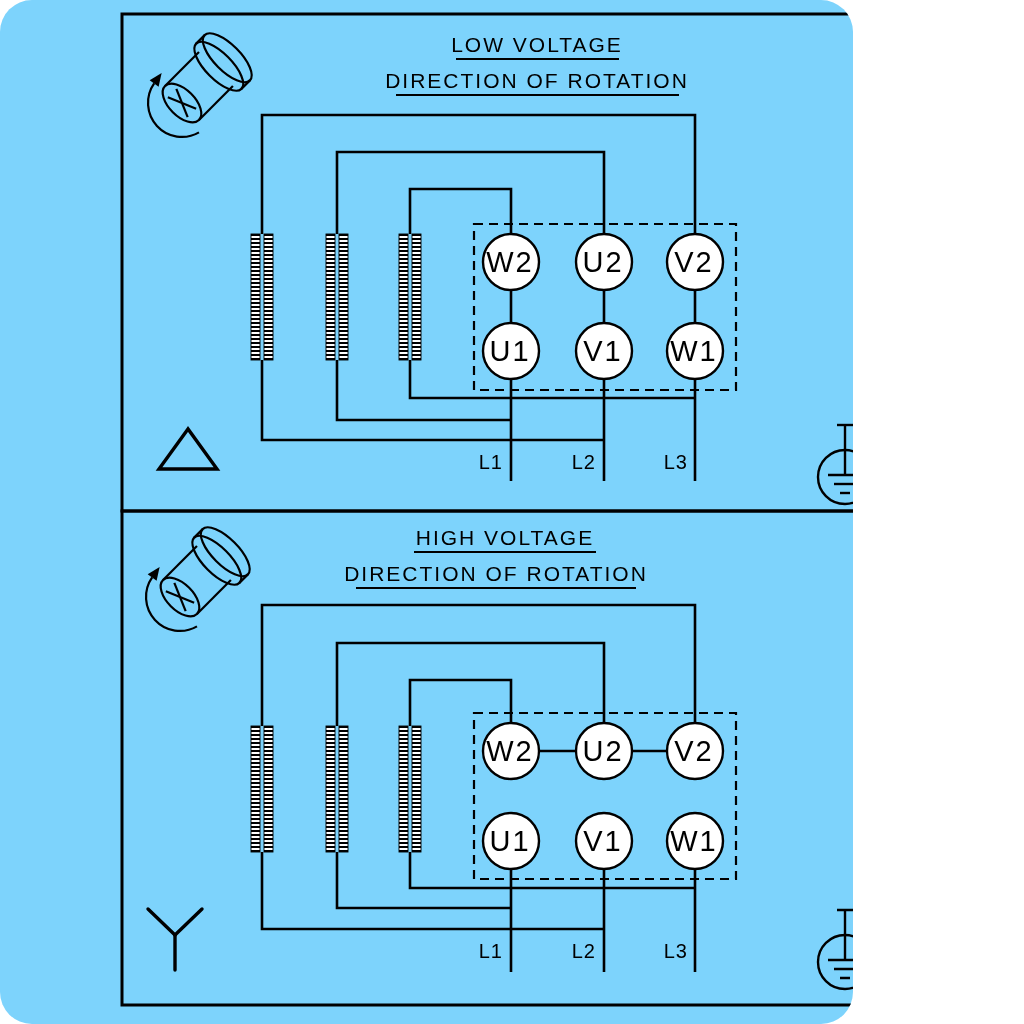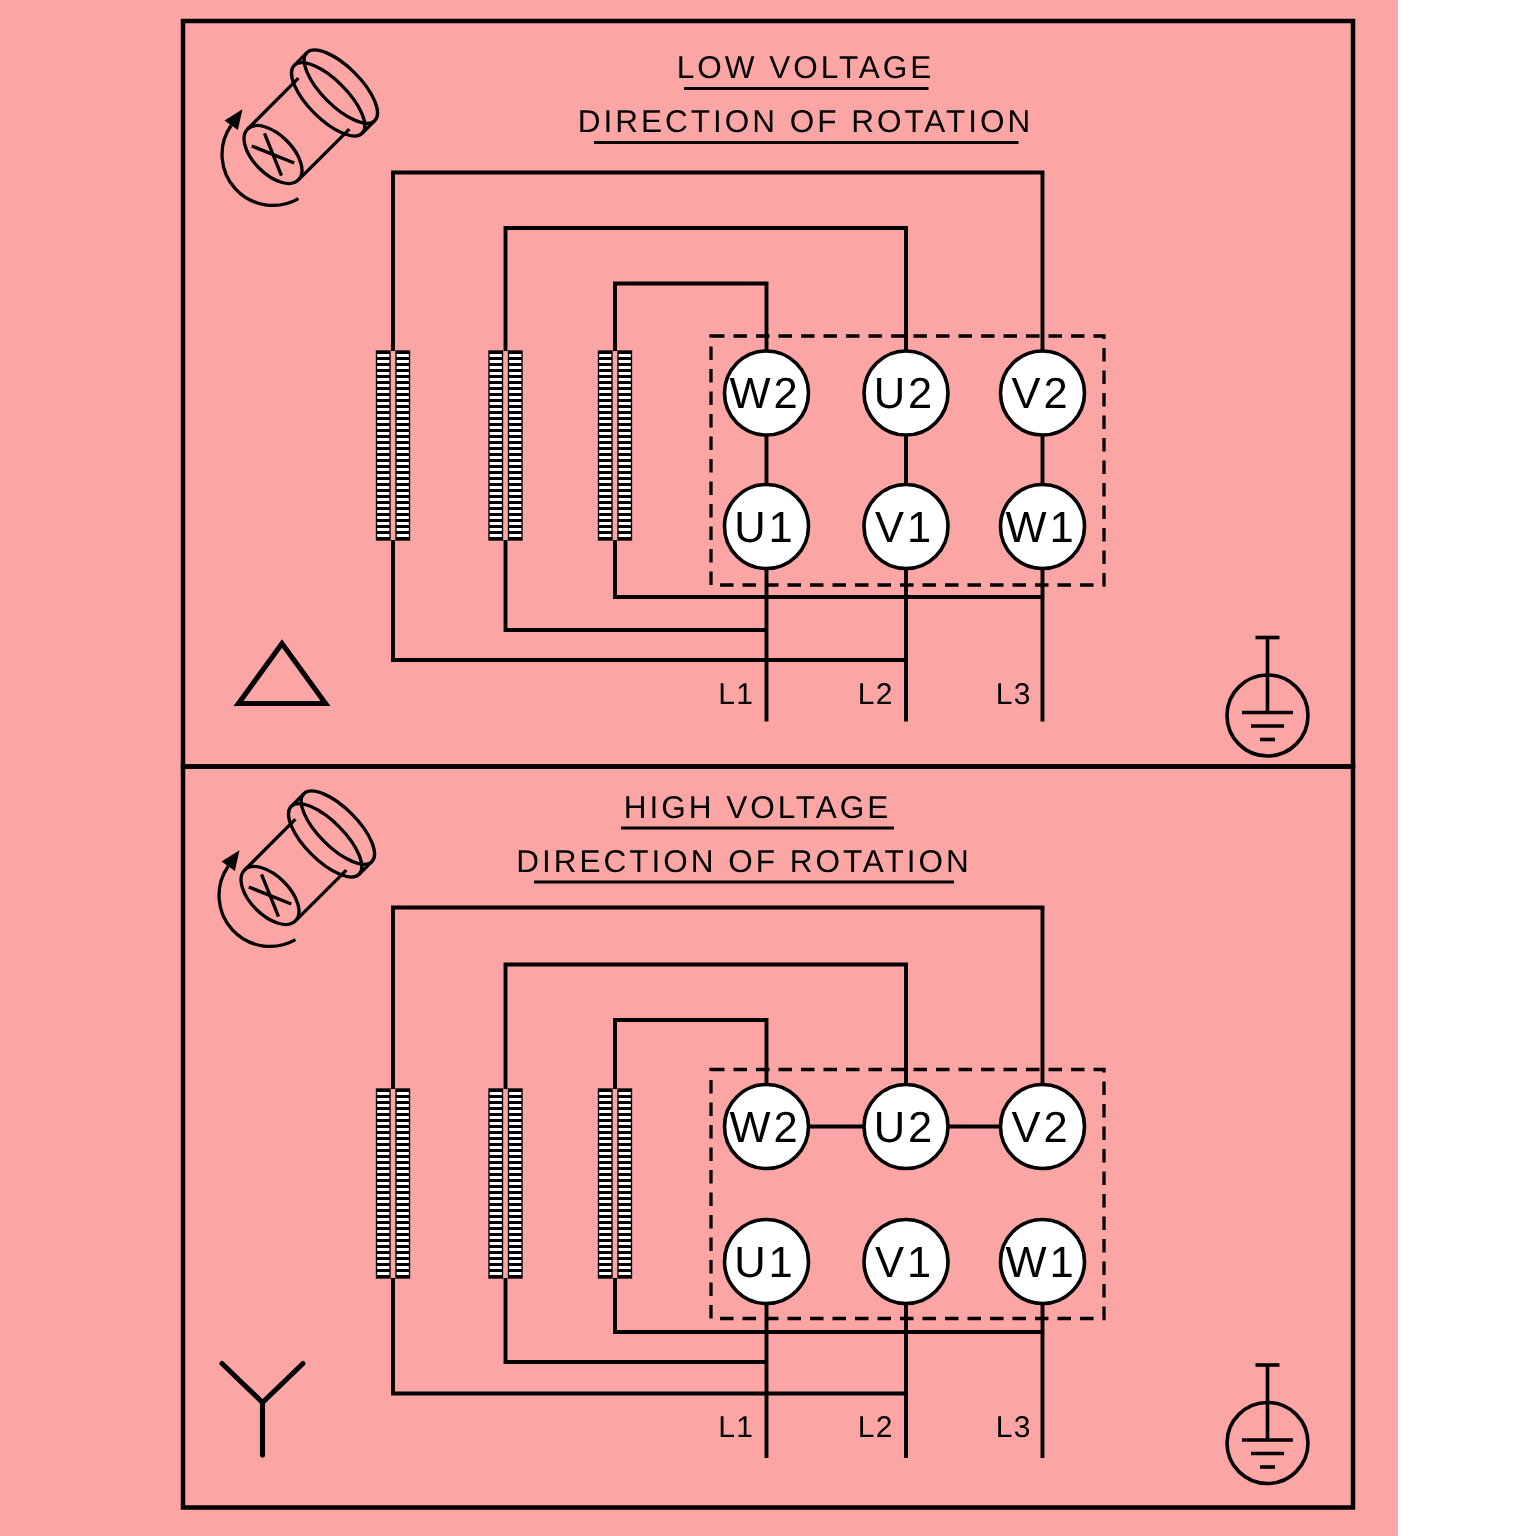--- a/index.html
+++ b/index.html
@@ -1,16 +1,16 @@
 <!DOCTYPE html>
 <html><head>
 <meta charset="utf-8">
 <style>
   html,body{margin:0;padding:0;background:#ffffff;}
-  .page{width:932px;height:1024px;position:relative;background:#fca5a5;overflow:hidden;}
+  .page{width:853px;height:1024px;position:relative;background:#7dd3fc;overflow:hidden;border-radius:32px;}
   svg{display:block;}
   text{font-family:"Liberation Sans","DejaVu Sans",sans-serif;fill:#000;}
   .title{font-size:21px;letter-spacing:2px;}
   .term{font-size:29px;letter-spacing:2px;}
   .lbl{font-size:20px;letter-spacing:1px;}
   .border{stroke:#000;stroke-width:3;fill:none;}
   .wire{stroke:#000;stroke-width:2.6;fill:none;}
   .thin{stroke:#000;stroke-width:2;fill:none;}
   .circ{stroke:#000;stroke-width:2.4;fill:#fff;}
   .dash{stroke:#000;stroke-width:2.2;fill:none;stroke-dasharray:9 6;}

